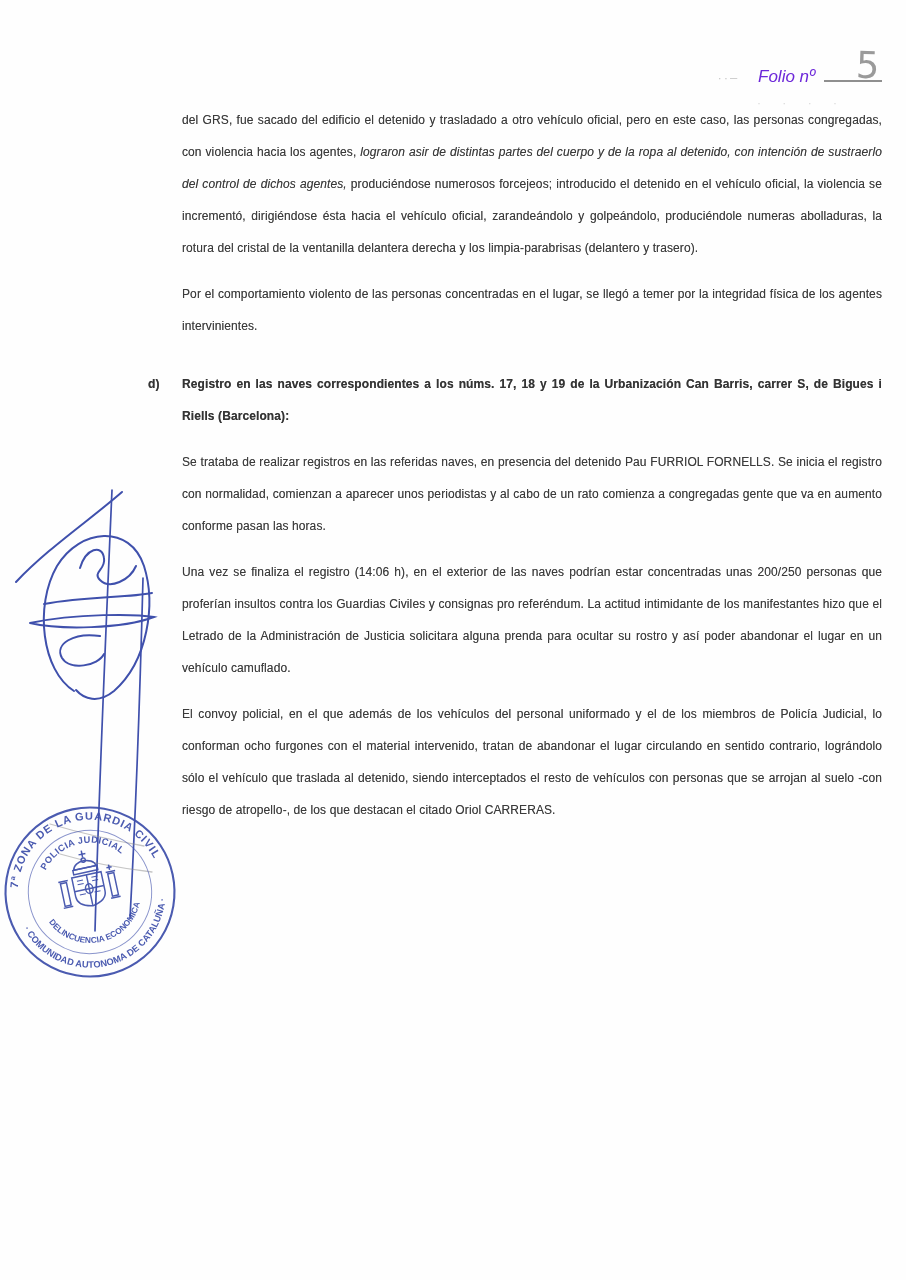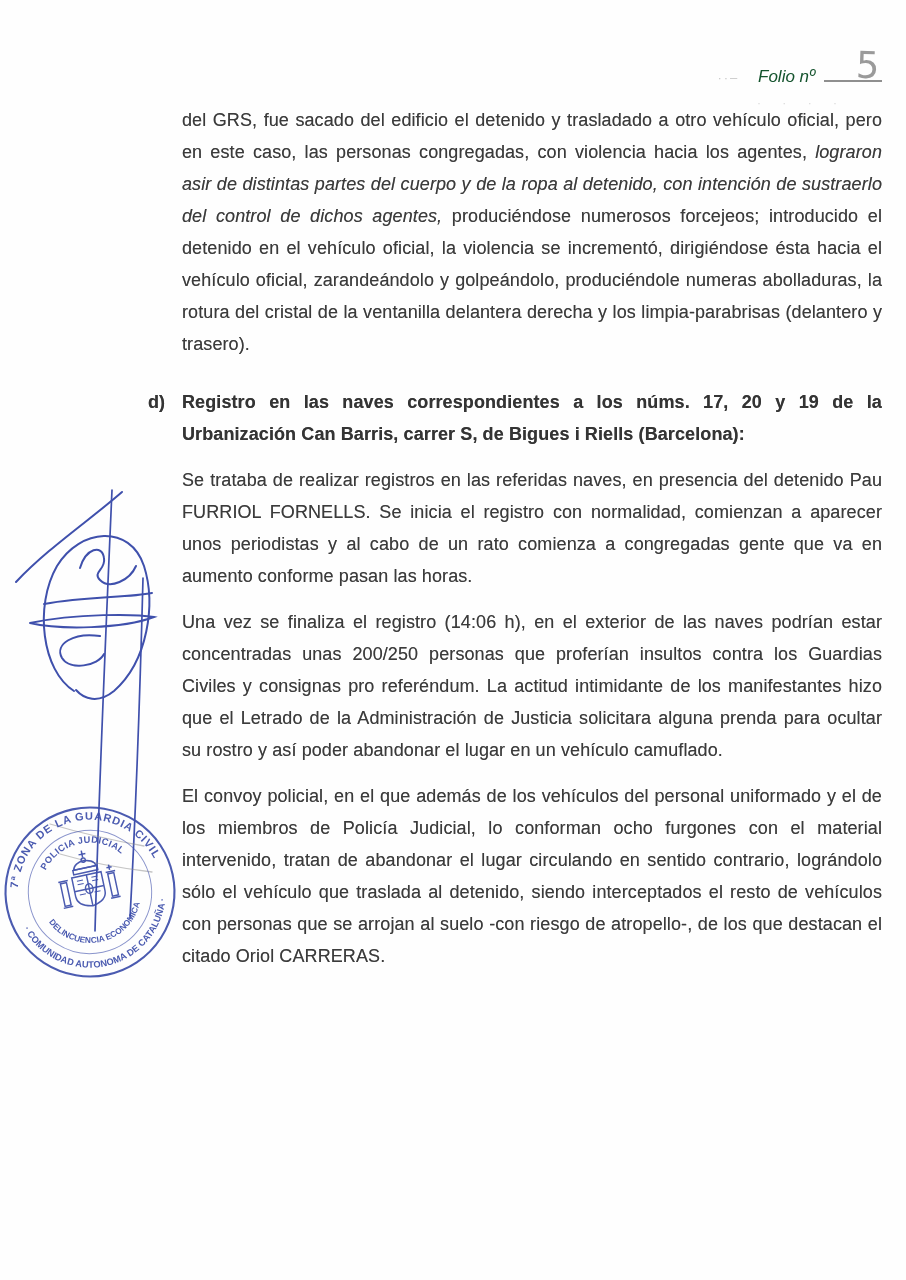--- a/index.html
+++ b/index.html
@@ -10,39 +10,39 @@
     font-family:"Liberation Sans", sans-serif;
     overflow:hidden;
   }
   
   .folio{
     position:absolute;top:56px;right:24px;
     color:#8a8a8a;font-size:17px;font-style:italic;
     white-space:nowrap;
   }
   .folio-dashes{color:#c9c9c9;font-style:normal;letter-spacing:2px;margin-right:14px;font-size:13px;}
-  .folio-label{color:#14532d;}
+  .folio-label{color:#6d28d9;}
   .folio-underline{
     display:inline-block;width:58px;border-bottom:2px solid #8f8f8f;
     margin-left:4px;position:relative;height:24px;vertical-align:baseline;
   }
   .folio-number{
     position:absolute;right:2px;bottom:-4px;
     font-style:normal;font-weight:400;font-size:37px;line-height:1;
     color:#9a9a9a;transform:rotate(2deg);
     font-family:"DejaVu Sans", sans-serif;
   }
   .folio-noise{
     position:absolute;top:96px;right:60px;color:#d9d9d9;
     font-size:12px;letter-spacing:9px;font-style:normal;
   }
   
   .content{
     position:absolute;left:182px;top:104px;width:700px;
-    color:#3b3b3b;font-size:18px;line-height:32px;
+    color:#3b3b3b;font-size:12px;line-height:32px;
     letter-spacing:0.1px;
   }
   .content p{
     margin:0 0 14px 0;text-align:justify;
     text-shadow:0 0 0.5px rgba(59,59,59,0.55);
   }
   .ital{font-style:italic;}
   .heading{
     display:flex;font-weight:bold;color:#343434;
     margin:26px 0 14px -34px;
@@ -71,24 +71,25 @@
   <div class="folio">
     <span class="folio-dashes">··–</span>
     <span class="folio-label">Folio nº</span>
     <span class="folio-underline"><span class="folio-number">5</span></span>
   </div>
   <div class="folio-noise">· · · ·</div>
 
   <div class="content">
     <p><span>del GRS, fue sacado del edificio el detenido y trasladado a otro vehículo oficial, pero en este caso, las personas congregadas, con violencia hacia los agentes, </span><span class="ital">lograron asir de distintas partes del cuerpo y de la ropa al detenido, con intención de sustraerlo del control de dichos agentes,</span><span> produciéndose numerosos forcejeos; introducido el detenido en el vehículo oficial, la violencia se incrementó, dirigiéndose ésta hacia el vehículo oficial, zarandeándolo y golpeándolo, produciéndole numeras abolladuras, la rotura del cristal de la ventanilla delantera derecha y los limpia-parabrisas (delantero y trasero).</span></p>
 
+    <p>Por el comportamiento violento de las personas concentradas en el lugar, se llegó a temer por la integridad física de los agentes intervinientes.</p>
 
     <div class="heading">
       <span class="marker">d)</span>
-      <span class="htext">Registro en las naves correspondientes a los núms. 17, 20 y 19 de la Urbanización Can Barris, carrer S, de Bigues i Riells (Barcelona):</span>
+      <span class="htext">Registro en las naves correspondientes a los núms. 17, 18 y 19 de la Urbanización Can Barris, carrer S, de Bigues i Riells (Barcelona):</span>
     </div>
 
     <p>Se trataba de realizar registros en las referidas naves, en presencia del detenido Pau FURRIOL FORNELLS. Se inicia el registro con normalidad, comienzan a aparecer unos periodistas y al cabo de un rato comienza a congregadas gente que va en aumento conforme pasan las horas.</p>
     <p>Una vez se finaliza el registro (14:06 h), en el exterior de las naves podrían estar concentradas unas 200/250 personas que proferían insultos contra los Guardias Civiles y consignas pro referéndum. La actitud intimidante de los manifestantes hizo que el Letrado de la Administración de Justicia solicitara alguna prenda para ocultar su rostro y así poder abandonar el lugar en un vehículo camuflado.</p>
     <p>El convoy policial, en el que además de los vehículos del personal uniformado y el de los miembros de Policía Judicial, lo conforman ocho furgones con el material intervenido, tratan de abandonar el lugar circulando en sentido contrario, lográndolo sólo el vehículo que traslada al detenido, siendo interceptados el resto de vehículos con personas que se arrojan al suelo -con riesgo de atropello-, de los que destacan el citado Oriol CARRERAS.</p>
   </div>
 
   <svg class="signature" viewBox="0 0 180 470">
     <g fill="none" stroke="#3547a8" stroke-width="2" stroke-linecap="round" opacity="0.95">
       <path d="M 120,6 C 88,34 46,62 14,96"></path>

